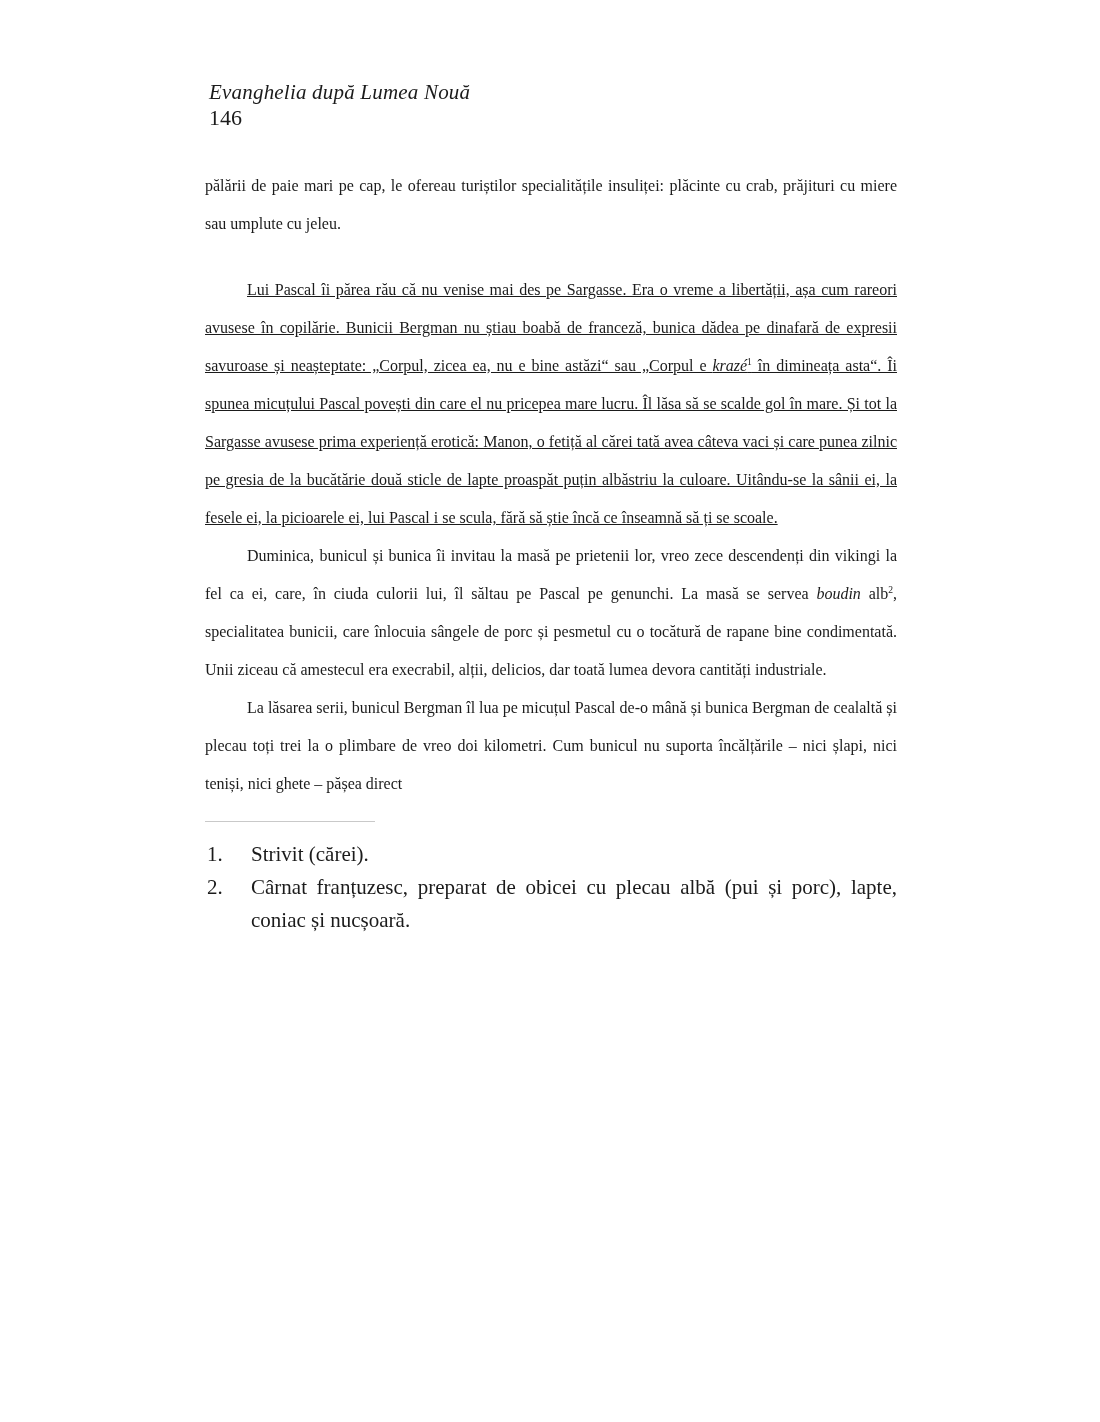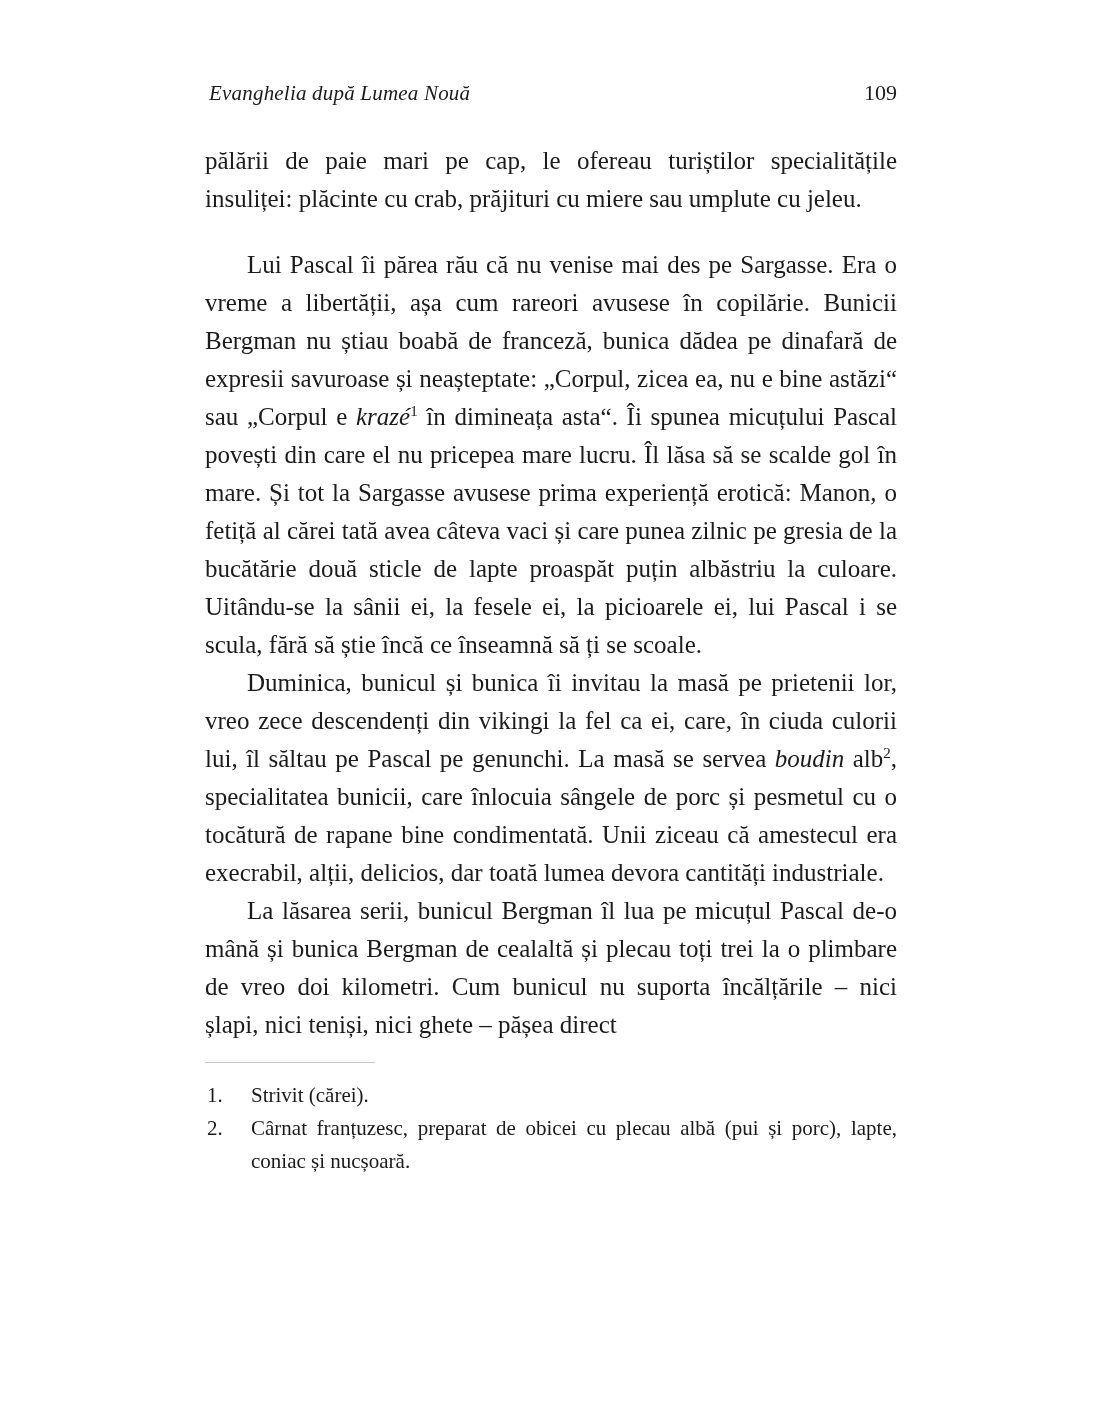--- a/index.html
+++ b/index.html
@@ -18,32 +18,33 @@
     top: 80px;
     width: 692px;
   }
   .page-header {
     display: flex;
     justify-content: space-between;
     align-items: baseline;
     font-size: 21px;
     margin-bottom: 36px;
     padding-left: 4px;
+    flex-direction: column;
   }
   .book-title { font-style: italic; letter-spacing: 0.2px; }
   .page-number { font-size: 22px; font-style: normal; }
   .body-text {}
   .para {
-    font-size: 25px;
+    font-size: 16px;
     line-height: 38px;
     text-align: justify;
     text-justify: inter-word;
   }
   .para.indent { text-indent: 42px; }
-  .para.space-before { margin-top: 28px; }
+  .para.space-before { margin-top: 28px; text-decoration: underline; }
   .italic { font-style: italic; }
   sup {
     font-size: 0.6em;
     line-height: 0;
     vertical-align: super;
   }
   .footnotes { margin-top: 18px; }
   .fn-rule {
     width: 170px;
     height: 0;
@@ -60,21 +61,21 @@
   }
   .fn-num { position: absolute; left: 2px; top: 0; }
 </style>
 </head>
 <body>
 
 <div class="page">
 
   <div class="page-header">
     <span class="book-title">Evanghelia după Lumea Nouă</span>
-    <span class="page-number">109</span>
+    <span class="page-number">146</span>
   </div>
 
   <div class="body-text">
       <p class="para"><span>pălării de paie mari pe cap, le ofereau turiștilor specialitățile insuliței: plăcinte cu crab, prăjituri cu miere sau umplute cu jeleu.</span></p>
       <p class="para indent space-before"><span>Lui Pascal îi părea rău că nu venise mai des pe Sargasse. Era o vreme a libertății, așa cum rareori avusese în copilărie. Bunicii Bergman nu știau boabă de franceză, bunica dădea pe dinafară de expresii savuroase și neașteptate: „Corpul, zicea ea, nu e bine astăzi“ sau „Corpul e </span><span class="italic">krazé</span><sup>1</sup><span> în dimineața asta“. Îi spunea micuțului Pascal povești din care el nu pricepea mare lucru. Îl lăsa să se scalde gol în mare. Și tot la Sargasse avusese prima experiență erotică: Manon, o fetiță al cărei tată avea câteva vaci și care punea zilnic pe gresia de la bucătărie două sticle de lapte proaspăt puțin albăstriu la culoare. Uitându-se la sânii ei, la fesele ei, la picioarele ei, lui Pascal i se scula, fără să știe încă ce înseamnă să ți se scoale.</span></p>
       <p class="para indent"><span>Duminica, bunicul și bunica îi invitau la masă pe prietenii lor, vreo zece descendenți din vikingi la fel ca ei, care, în ciuda culorii lui, îl săltau pe Pascal pe genunchi. La masă se servea </span><span class="italic">boudin</span><span> alb</span><sup>2</sup><span>, specialitatea bunicii, care înlocuia sângele de porc și pesmetul cu o tocătură de rapane bine condimentată. Unii ziceau că amestecul era execrabil, alții, delicios, dar toată lumea devora cantități industriale.</span></p>
       <p class="para indent"><span>La lăsarea serii, bunicul Bergman îl lua pe micuțul Pascal de-o mână și bunica Bergman de cealaltă și plecau toți trei la o plimbare de vreo doi kilometri. Cum bunicul nu suporta încălțările – nici șlapi, nici teniși, nici ghete – pășea direct</span></p>
     </div>
 
   <div class="footnotes">

